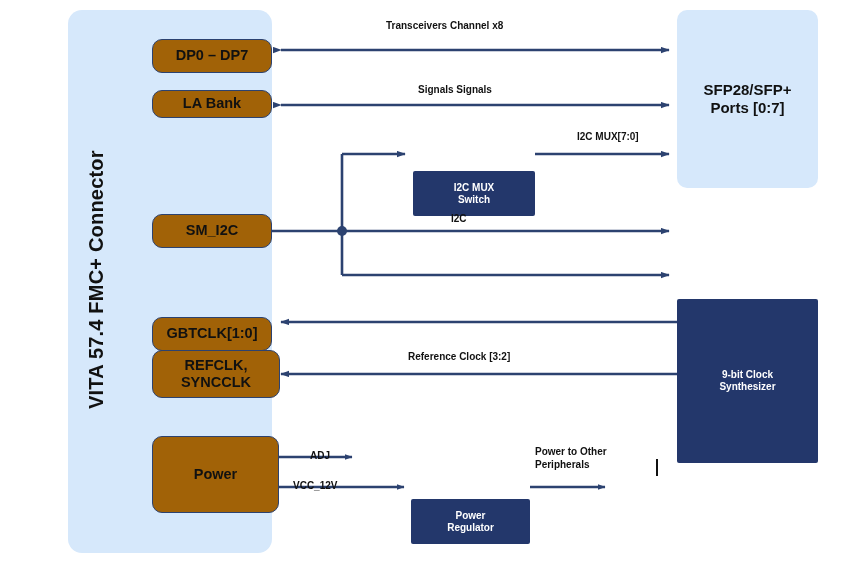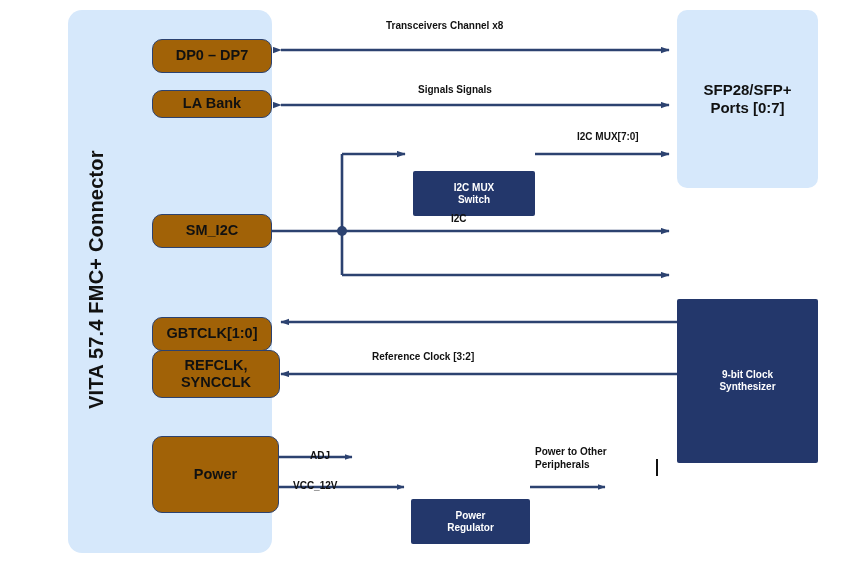--- a/index.html
+++ b/index.html
@@ -112,21 +112,21 @@
 
   <div class="wirelabel" style="left:386px;top:19px;">Transceivers Channel x8</div>
 
   <div class="wirelabel" style="left:418px;top:83px;">Signals Signals</div>
 
   <div class="wirelabel" style="left:555px;top:130px;padding-left:22px;">I2C MUX[7:0]</div>
 
   <div class="wirelabel" style="left:451px;top:212px;">I2C</div>
 
 
-  <div class="wirelabel" style="left:372px;top:350px;">Reference Clock [3:2]</div>
+  <div class="wirelabel" style="left:408px;top:350px;">Reference Clock [3:2]</div>
 
   <div class="wirelabel" style="left:310px;top:437px;margin-top:12px;">ADJ</div>
 
   <div class="wirelabel" style="left:293px;top:479px;">VCC_12V</div>
 
   <div class="wirelabel" style="left:535px;top:445px;white-space:pre-line;">Power to Other
 Peripherals</div>
 
   <div class="caret" style="left:656px;top:459px;height:17px;"></div>
 

